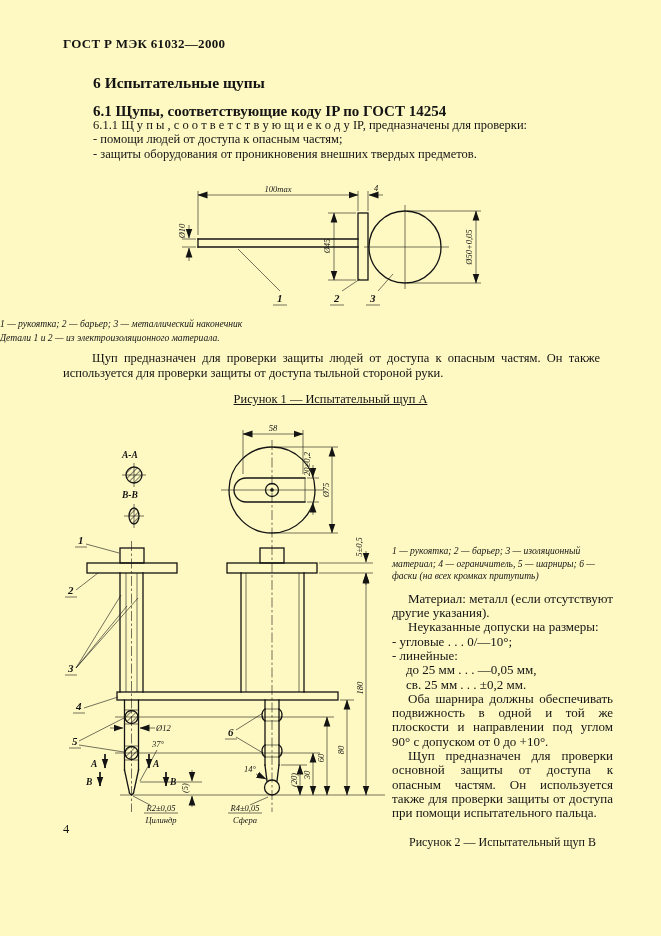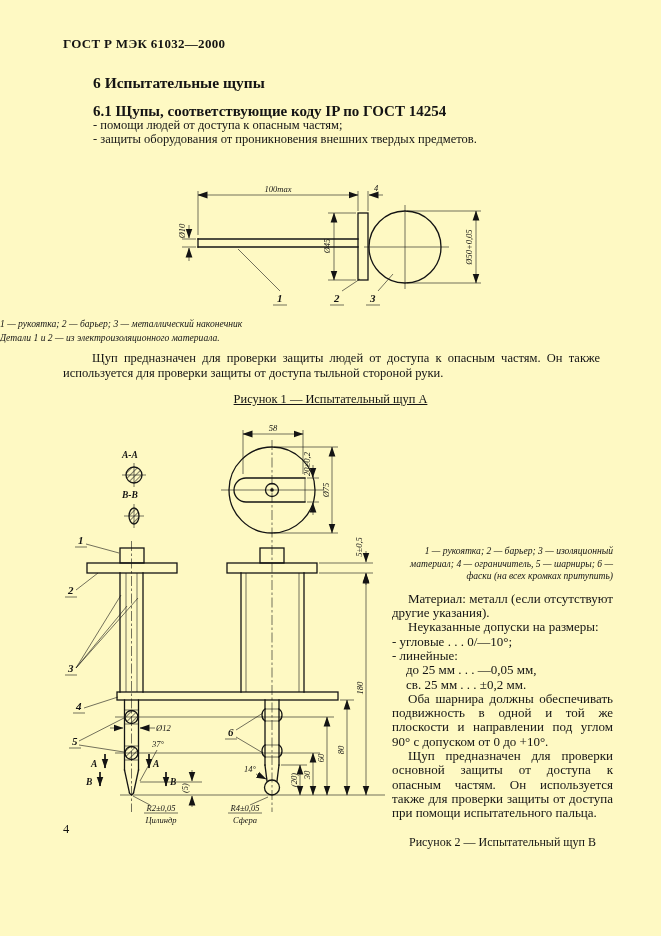--- a/index.html
+++ b/index.html
@@ -14,21 +14,21 @@
   .h1 { left:93px; top:74px; font-size:15.5px; font-weight:bold; }
   .h2 { left:93px; top:103px; font-size:15px; font-weight:bold; }
   .clause-block { left:93px; top:118px; font-size:12.5px; line-height:14.3px; white-space:nowrap; }
   .legend { left:0; top:0; width:661px; text-align:left; font-size:9.6px; font-style:italic; }
   .legend.l1a { top:318px; }
   .legend.l1b { top:332px; }
   .para1 { left:63px; top:351px; width:537px; font-size:12.5px; line-height:15px;
            text-align:justify; text-indent:29px; }
   .figtitle1 { left:0; top:392px; width:661px; text-align:center; font-size:12.4px;text-decoration:underline; }
   .rcol { left:392px; top:545px; width:221px; }
-  .legend2 { font-size:9.6px; font-style:italic; line-height:12.6px; text-align:right; margin-bottom:9px; }
+  .legend2 { font-size:9.6px; font-style:italic; line-height:12.6px; text-align:left; margin-bottom:9px; }
   .note { font-size:13px; line-height:14.3px; text-align:justify; }
   .ind  { text-indent:16px; }
   .pad1 { padding-left:14px; }
   .figtitle2 { margin-top:14px; text-align:center; font-size:12px; }
   .pagenum { left:63px; top:822px; font-size:12.5px; }
   svg.fig { position:absolute; overflow:visible; }
   .thick { stroke:#141414; stroke-width:1.3; fill:none; stroke-linecap:square; }
   .thin  { stroke:#141414; stroke-width:0.6; fill:none; }
   .mk    { stroke:#141414; stroke-width:1.7; fill:none; }
   .cl    { stroke-dasharray:10 2.5 2.5 2.5; }
@@ -39,20 +39,21 @@
 </head>
 <body>
 
 <div class="page">
 
   <div class="abs header-line">ГОСТ Р МЭК 61032—2000</div>
   <div class="abs h1">6 Испытательные щупы</div>
   <div class="abs h2">6.1 Щупы, соответствующие коду IP по ГОСТ 14254</div>
 
   <div class="abs clause-block">
+    <div>6.1.1 Щ у п ы ,   с о о т в е т с т в у ю щ и е   к о д у   IP, предназначены для проверки:</div>
     <div>- помощи людей от доступа к опасным частям;</div>
     <div>- защиты оборудования от проникновения внешних твердых предметов.</div>
   </div>
 
   <svg class="fig" style="left:168px; top:175px;" width="332" height="142" viewBox="0 0 332 142">
     <defs>
       <marker id="ar1" viewBox="0 0 10 10" refX="9.5" refY="5" markerWidth="10" markerHeight="10" markerUnits="userSpaceOnUse" orient="auto-start-reverse">
         <path d="M0,1.6 L10,5 L0,8.4 Z" fill="#141414"></path>
       </marker>
     </defs>

